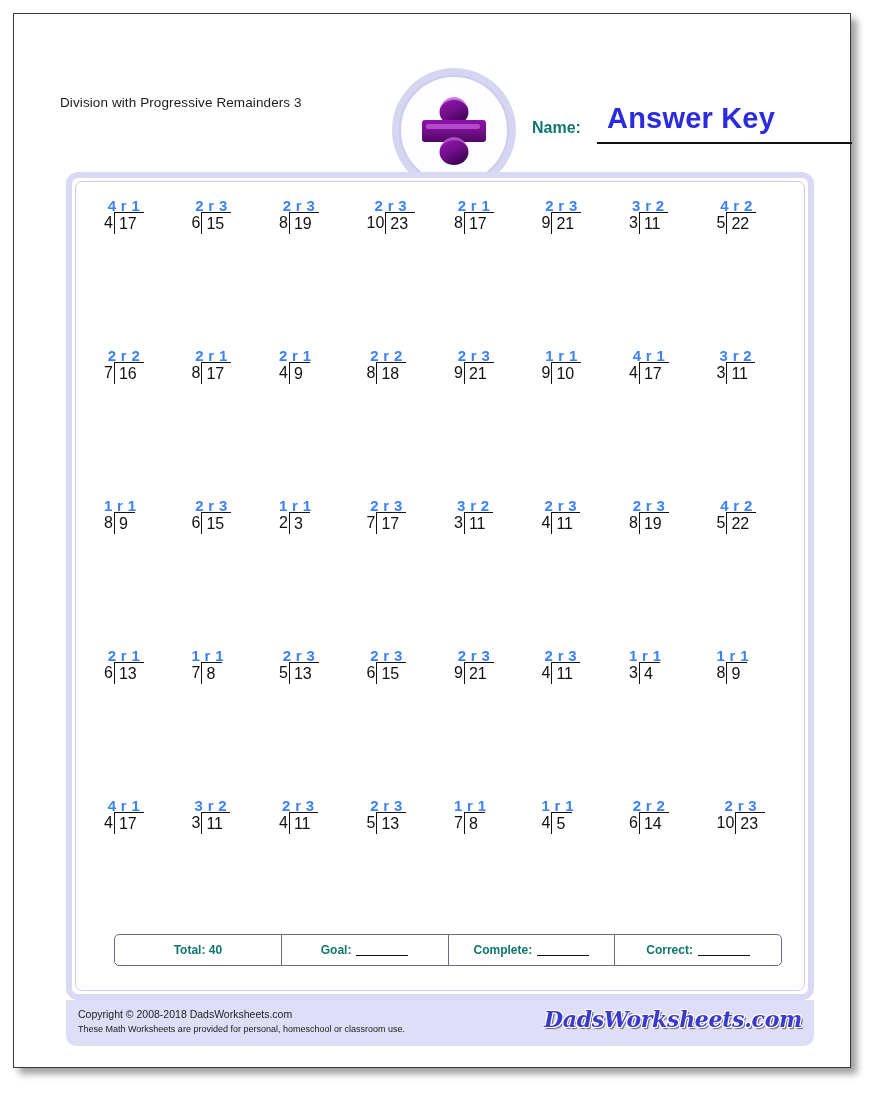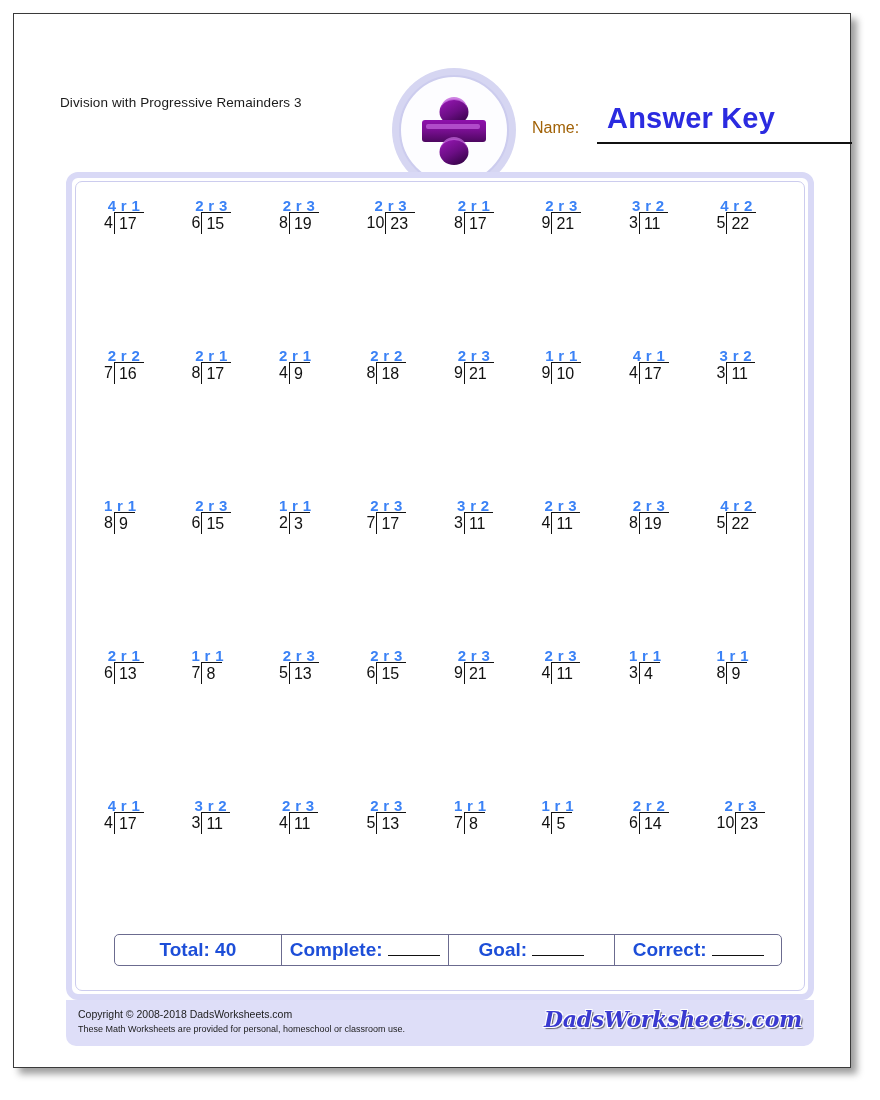--- a/index.html
+++ b/index.html
@@ -59,21 +59,21 @@
   .logo-svg { position: absolute; left: 0; top: 0; }
 
   
   .name-row {
     position: absolute;
     left: 518px; top: 95px;
     width: 320px; height: 40px;
   }
   .name-label {
     position: absolute; left: 0; top: 10px;
-    font-size: 16px; font-weight: normal; color: #a16207;
+    font-size: 16px; font-weight: bold; color: #0f766e;
   }
   .name-rule {
     position: absolute; left: 65px; top: 33px;
     width: 255px; height: 0;
     border-bottom: 2px solid #111;
   }
   .answer-key {
     position: absolute; left: 75px; top: -7px;
     width: 245px;
     text-align: left;
@@ -161,23 +161,23 @@
     border: 1.5px solid #6b6b8f;
     border-radius: 5px;
     overflow: hidden;
     background: #fff;
   }
   .scorecell {
     flex: 1;
     display: flex;
     align-items: center;
     justify-content: center;
-    font-size: 19px;
+    font-size: 12px;
     font-weight: bold;
-    color: #1d4ed8;
+    color: #0f766e;
     border-right: 1.5px solid #6b6b8f;
   }
   .scorecell:last-child { border-right: none; }
   .blankline {
     display: inline-block;
     width: 52px;
     margin-left: 5px;
     border-bottom: 1.6px solid #111;
     height: 12px;
   }
@@ -430,25 +430,25 @@
                   <span class="box">23</span>
                 </div></div></div>
           </div>
         </div>
 
       <div class="scorebar">
           <div class="scorecell">
             <span>Total: 40</span>
           </div>
           <div class="scorecell">
+            <span>Goal:</span>
+            <span class="blankline"></span>
+          </div>
+          <div class="scorecell">
             <span>Complete:</span>
-            <span class="blankline"></span>
-          </div>
-          <div class="scorecell">
-            <span>Goal:</span>
             <span class="blankline"></span>
           </div>
           <div class="scorecell">
             <span>Correct:</span>
             <span class="blankline"></span>
           </div>
         </div>
     </div>
   </div>
 

